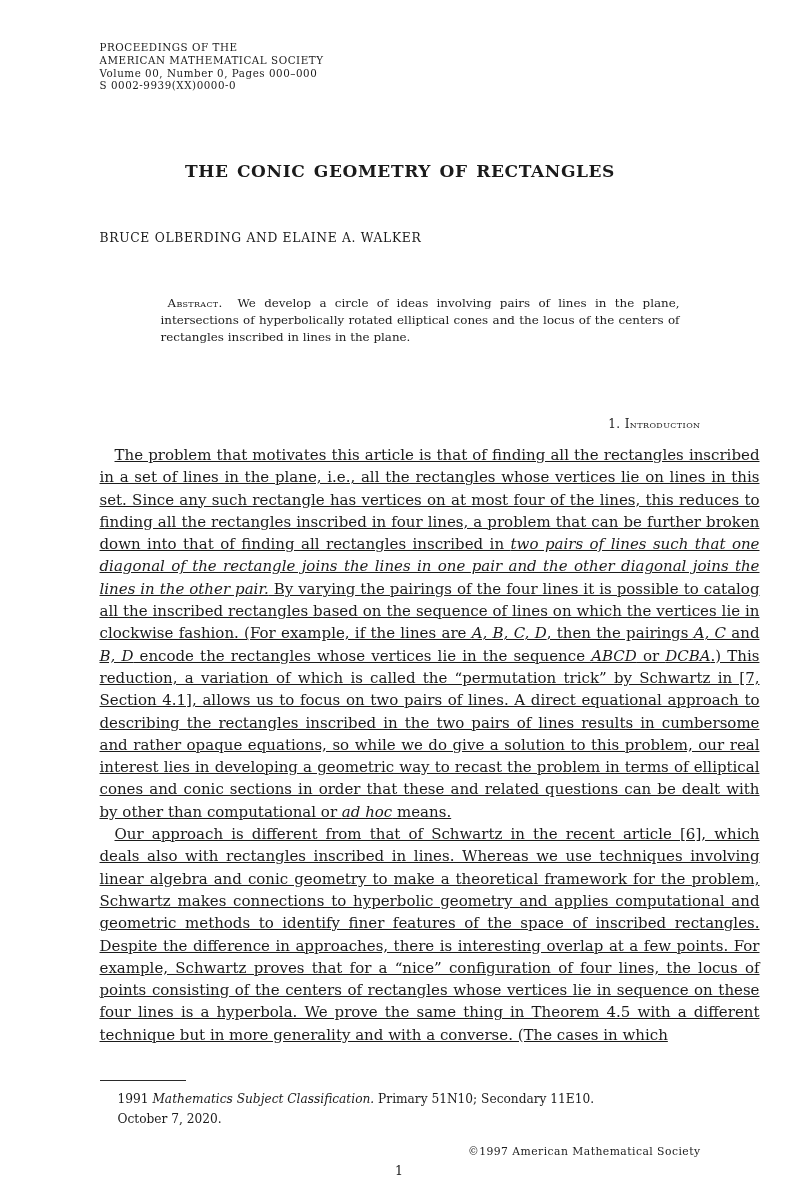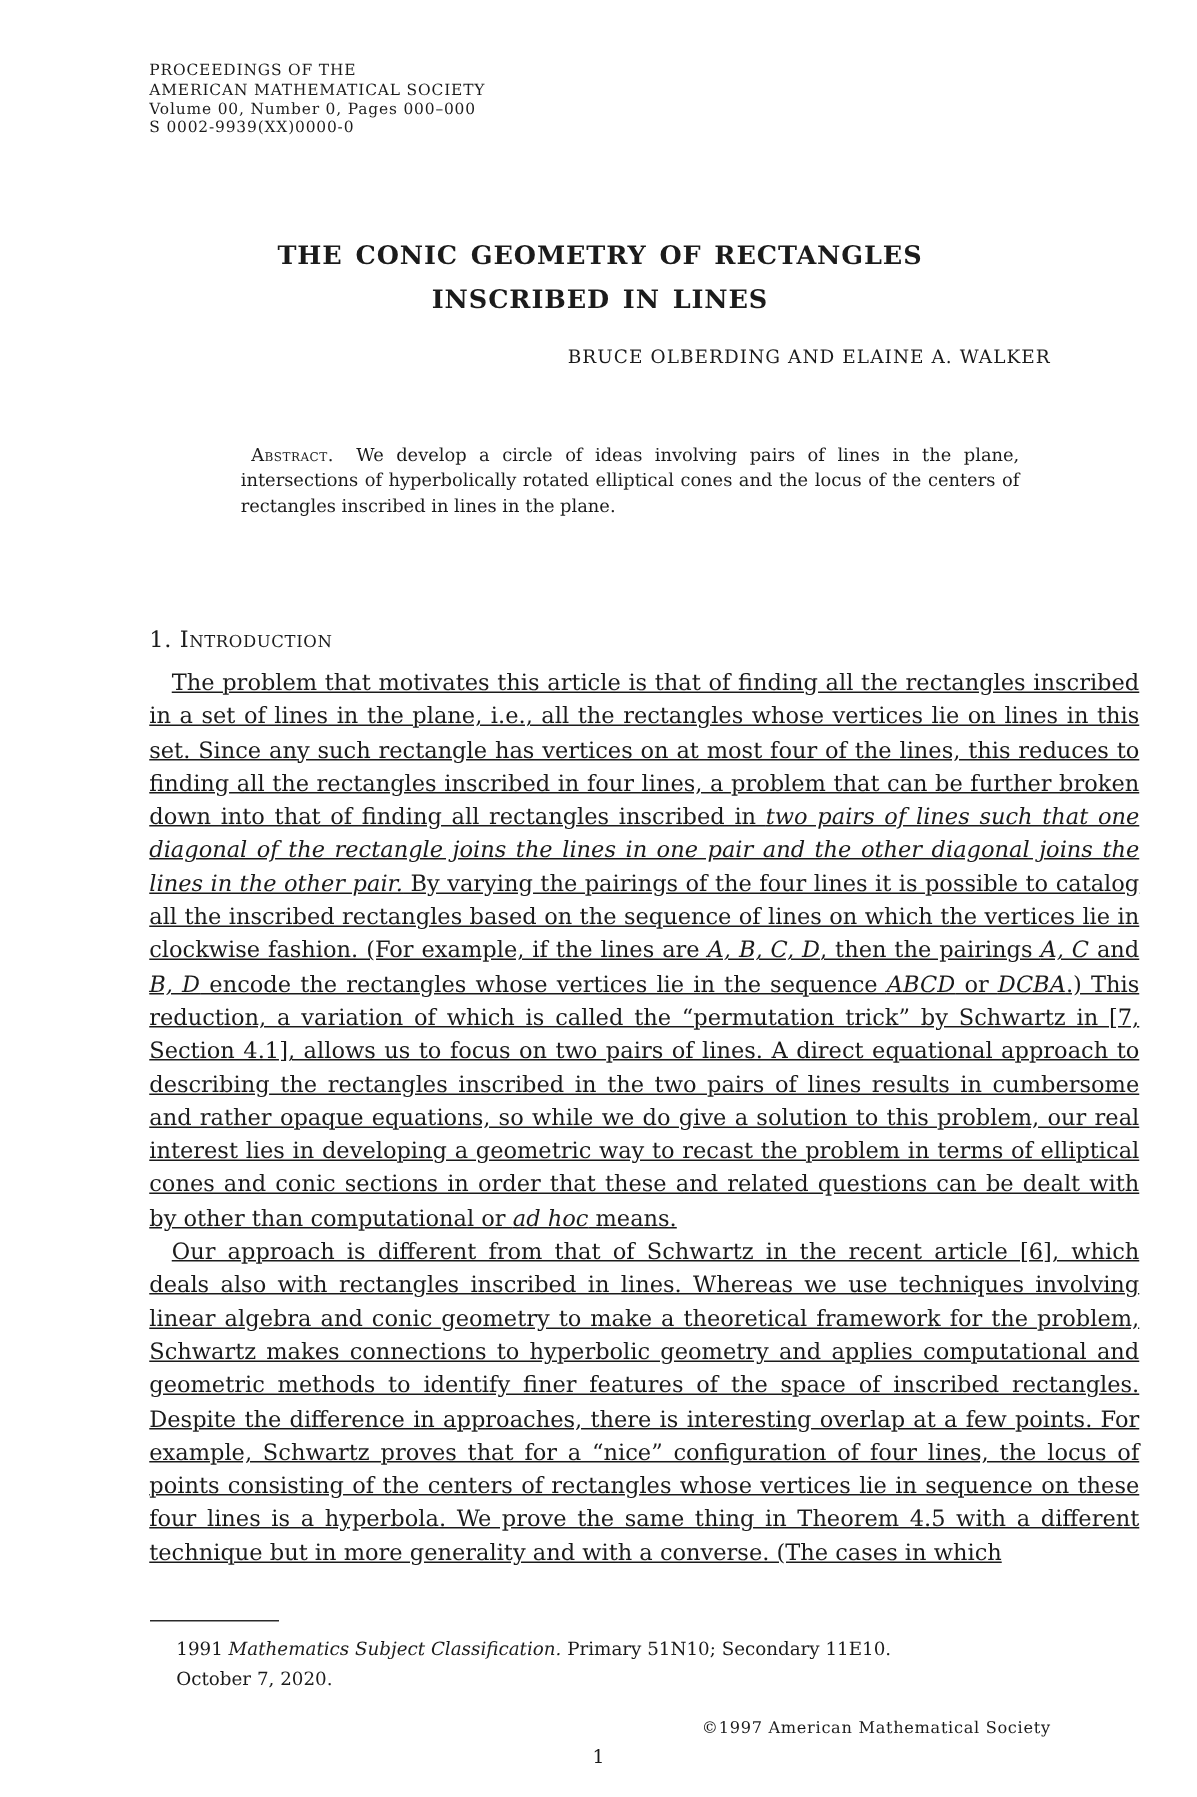--- a/index.html
+++ b/index.html
@@ -40,21 +40,21 @@
     line-height: 29px;
     letter-spacing: 0.6px;
     word-spacing: 2px;
   }
   
   .authors {
     position: absolute;
     left: 70px;
     right: 68px;
     top: 231px;
-    text-align: right;
+    text-align: left;
     font-size: 12.3px;
     letter-spacing: 0.7px;
   }
   
   .abstract {
     position: absolute;
     left: 131px;
     width: 519px;
     top: 283px;
     font-size: 11.9px;
@@ -67,22 +67,22 @@
     font-variant: small-caps;
     letter-spacing: 0.3px;
     margin-right: 15px;
   }
   
   .section-heading {
     position: absolute;
     left: 70px;
     right: 68px;
     top: 417px;
-    text-align: left;
-    font-size: 15px;
+    text-align: right;
+    font-size: 12px;
     letter-spacing: 0.4px;
   }
   .sc {
     font-variant: small-caps;
   }
   
   .body-text {
     position: absolute;
     left: 70px;
     width: 660px;
@@ -144,21 +144,20 @@
 
   <div class="journal-header">
     <div>PROCEEDINGS OF THE</div>
     <div>AMERICAN MATHEMATICAL SOCIETY</div>
     <div>Volume 00, Number 0, Pages 000–000</div>
     <div>S 0002-9939(XX)0000-0</div>
   </div>
 
   <h1 class="paper-title">
     <div>THE CONIC GEOMETRY OF RECTANGLES</div>
-    <div>INSCRIBED IN LINES</div>
   </h1>
 
   <div class="authors">BRUCE OLBERDING AND ELAINE A. WALKER</div>
 
   <p class="abstract"><span class="sc-label">Abstract.</span><span>We develop a circle of ideas involving pairs of lines in the plane, intersections of hyperbolically rotated elliptical cones and the locus of the centers of rectangles inscribed in lines in the plane.</span></p>
 
   <div class="section-heading"><span>1.</span>&nbsp;<span class="sc">Introduction</span></div>
 
   <div class="body-text">
     <p class="body-par"><span>The problem that motivates this article is that of finding all the rectangles inscribed in a set of lines in the plane, i.e., all the rectangles whose vertices lie on lines in this set. Since any such rectangle has vertices on at most four of the lines, this reduces to finding all the rectangles inscribed in four lines, a problem that can be further broken down into that of finding all rectangles inscribed in </span><em>two pairs of lines such that one diagonal of the rectangle joins the lines in one pair and the other diagonal joins the lines in the other pair.</em><span> By varying the pairings of the four lines it is possible to catalog all the inscribed rectangles based on the sequence of lines on which the vertices lie in clockwise fashion. (For example, if the lines are </span><em>A, B, C, D</em><span>, then the pairings </span><em>A, C</em><span> and </span><em>B, D</em><span> encode the rectangles whose vertices lie in the sequence </span><em>ABCD</em><span> or </span><em>DCBA</em><span>.) This reduction, a variation of which is called the “permutation trick” by Schwartz in [7, Section 4.1], allows us to focus on two pairs of lines. A direct equational approach to describing the rectangles inscribed in the two pairs of lines results in cumbersome and rather opaque equations, so while we do give a solution to this problem, our real interest lies in developing a geometric way to recast the problem in terms of elliptical cones and conic sections in order that these and related questions can be dealt with by other than computational or </span><em>ad hoc</em><span> means.</span></p>

